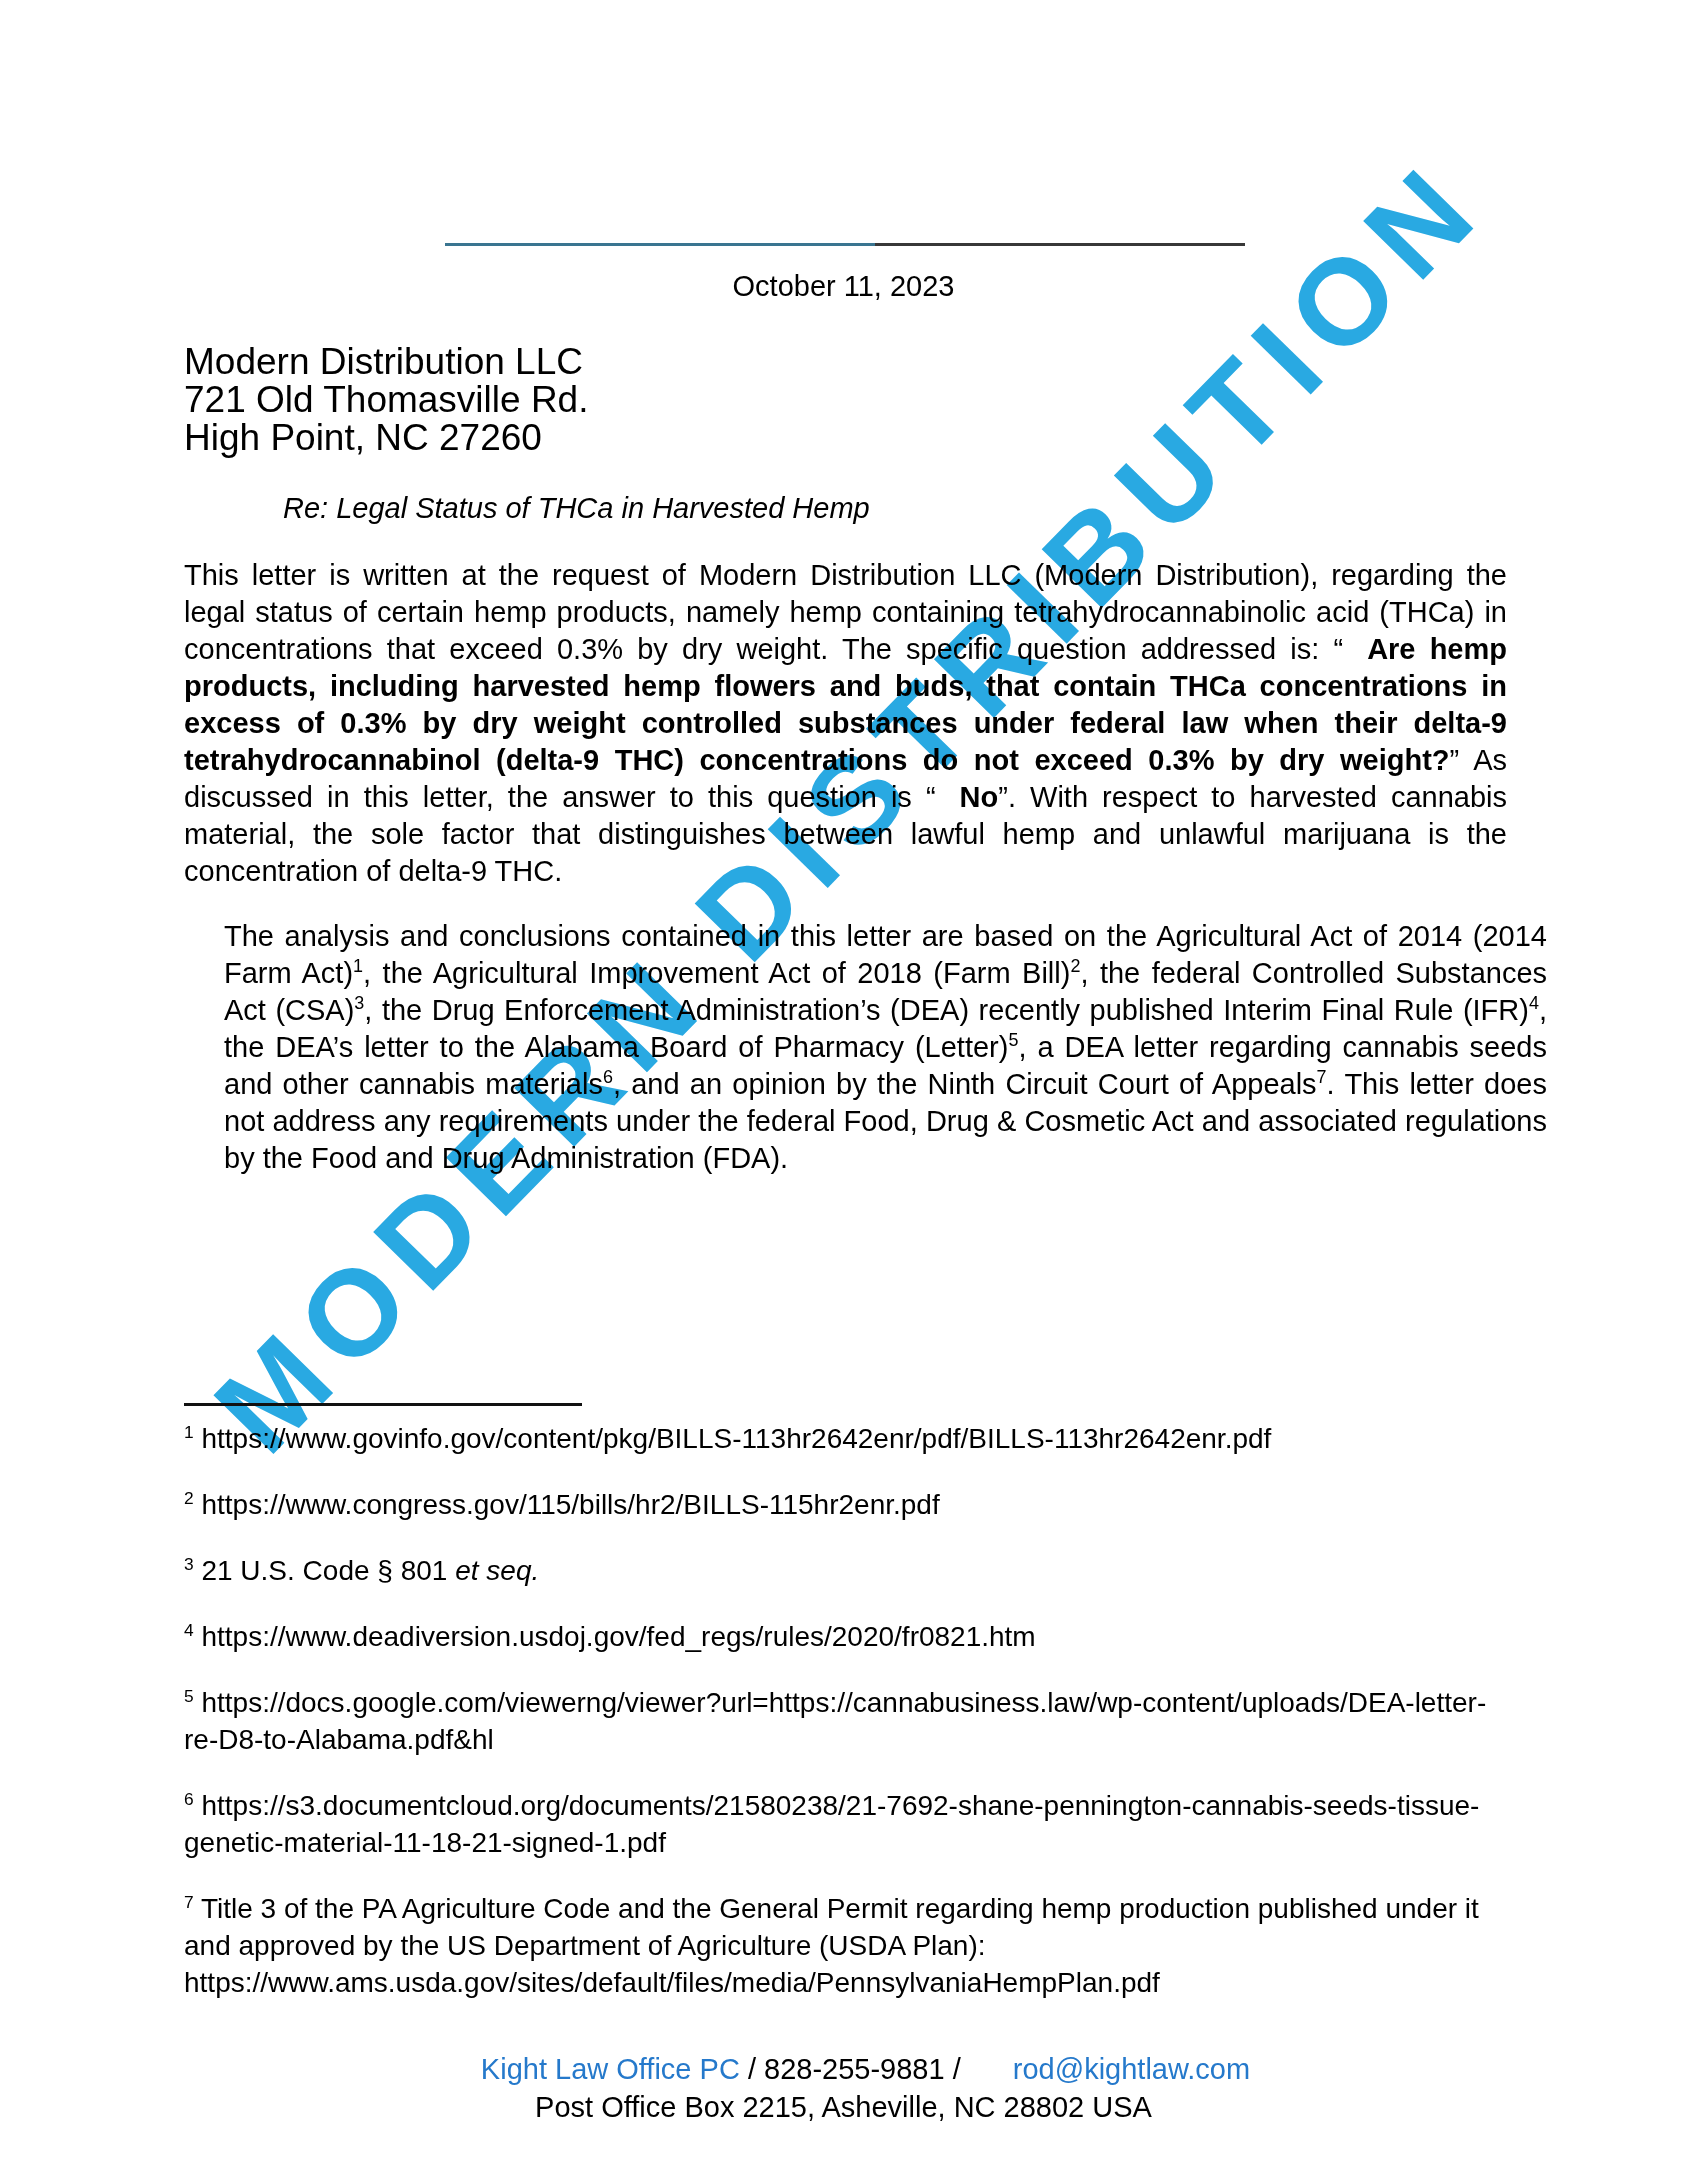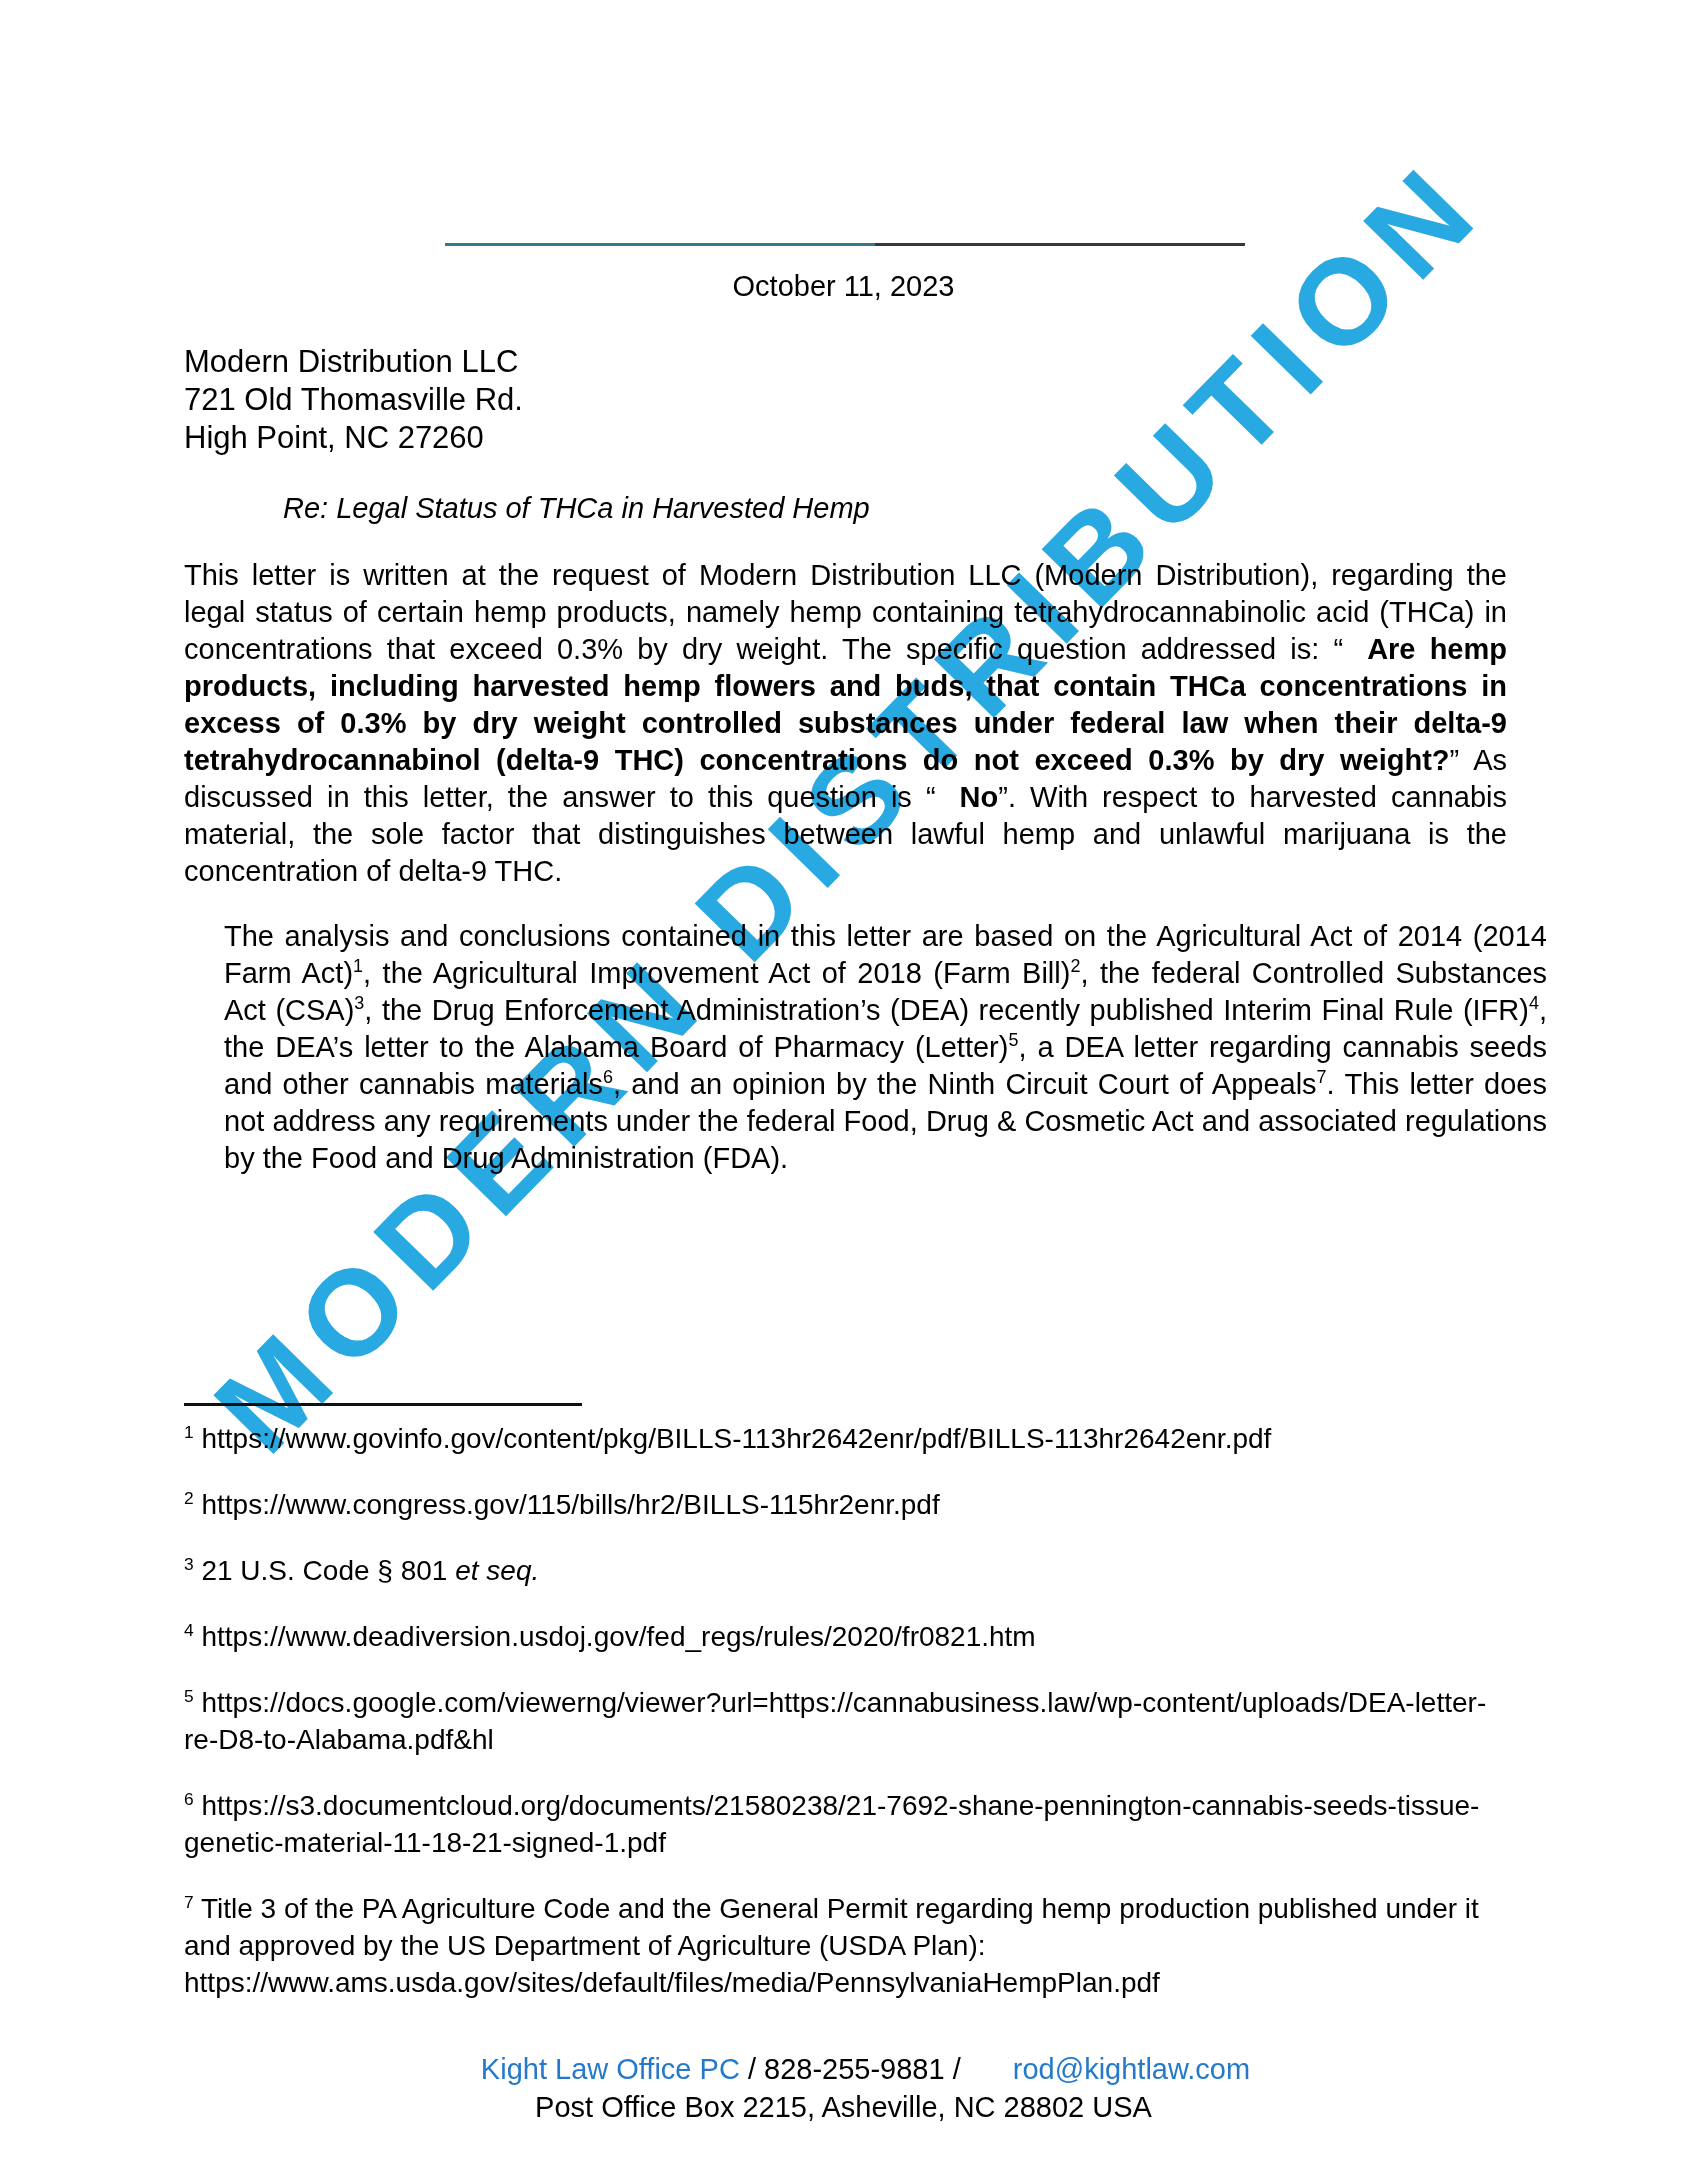--- a/index.html
+++ b/index.html
@@ -18,21 +18,21 @@
   .logo{
     position:absolute;top:85px;left:0;width:100%;text-align:center;
     font-size:127px;font-weight:700;letter-spacing:-4px;line-height:1.1;
     color:var(--logo-dark,#3a3a3c);
   }
   .logo .law{color:var(--logo-teal,#4a7d98);}
   .divider{position:absolute;top:243px;left:445px;width:800px;height:3.3px;display:flex;}
   .divider .seg-teal{width:430px;height:100%;background:var(--divider-teal,#3a7590);}
   .divider .seg-dark{width:370px;height:100%;background:var(--divider-dark,#383838);}
   .date{position:absolute;top:270px;left:0;width:100%;text-align:center;font-size:29px;}
-  .recipient{position:absolute;top:343px;left:184px;font-size:31px;line-height:38px;}
+  .recipient{position:absolute;top:343px;left:184px;font-size:37px;line-height:38px;}
   .re-line{position:absolute;top:492px;left:283px;font-size:29px;font-style:italic;}
   .para{
     position:absolute;left:184px;width:1323px;font-size:29px;line-height:37px;
     text-align:justify;
   }
   .p1{top:557px;}
   .p2{top:918px;margin-left:40px;}
   .b{font-weight:700;margin-left:24px;}
   .i{font-style:italic;}
   .sup{font-size:0.62em;vertical-align:super;line-height:0;}

